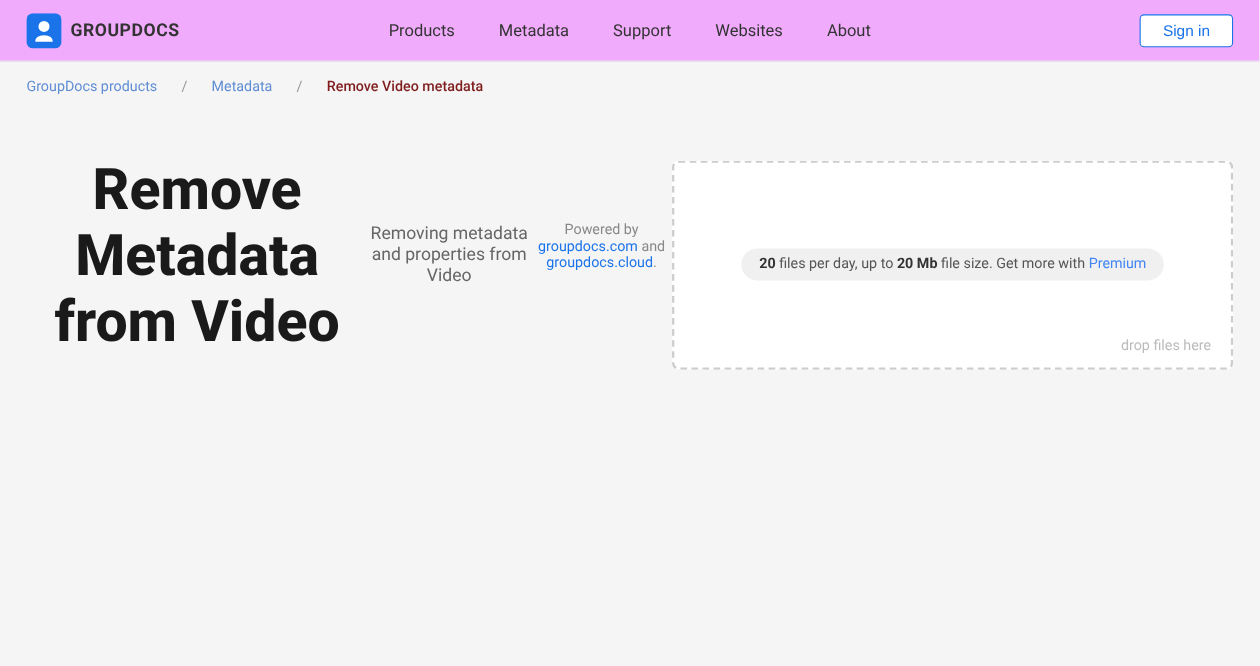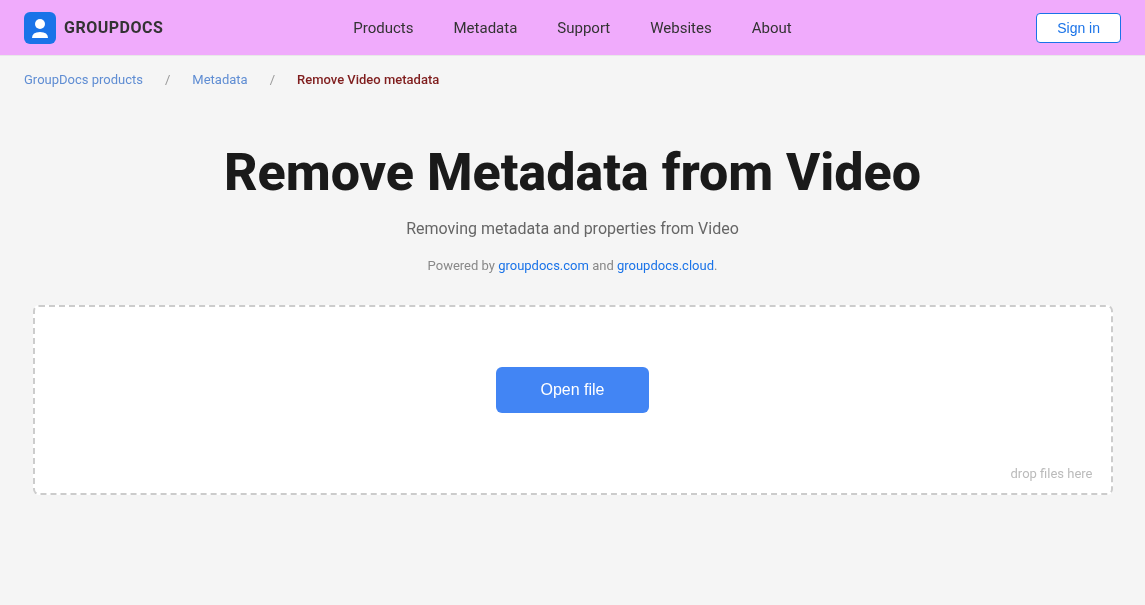--- a/index.html
+++ b/index.html
@@ -79,21 +79,21 @@
       color: #999;
     }
     .breadcrumb-current {
       color: #7f1d1d;
       font-weight: 500;
     }
 
     
     .main {
       display: flex;
-      flex-direction: column;
+      flex-direction: row;
       align-items: center;
       padding: 40px 24px 0;
     }
 
     .page-title {
       font-size: 52px;
       font-weight: 800;
       color: #1a1a1a;
       text-align: center;
       margin-bottom: 16px;
@@ -202,18 +202,20 @@
 
 <main class="main">
   <h1 class="page-title">Remove Metadata from Video</h1>
   <p class="page-subtitle">Removing metadata and properties from Video</p>
 
   <p class="powered-by">
     <span>Powered by </span><a href="#">groupdocs.com</a><span> and </span><a href="#">groupdocs.cloud</a><span>.</span>
   </p>
 
   <div class="drop-zone">
-    <button class="open-file-btn">Open file</button>
-
+
+    <div class="file-limit-badge">
+      <strong>20</strong><span> files per day, up to </span><strong>20 Mb</strong><span> file size. Get more with </span><a href="#">Premium</a>
+    </div>
 
     <span class="drop-hint">drop files here</span>
   </div>
 </main>
 
 </body></html>

